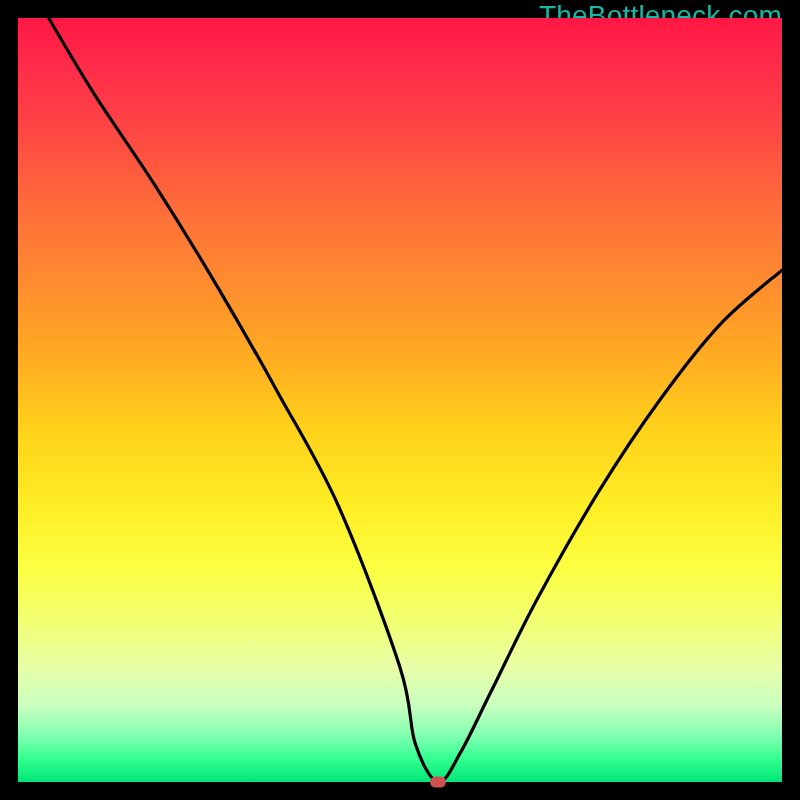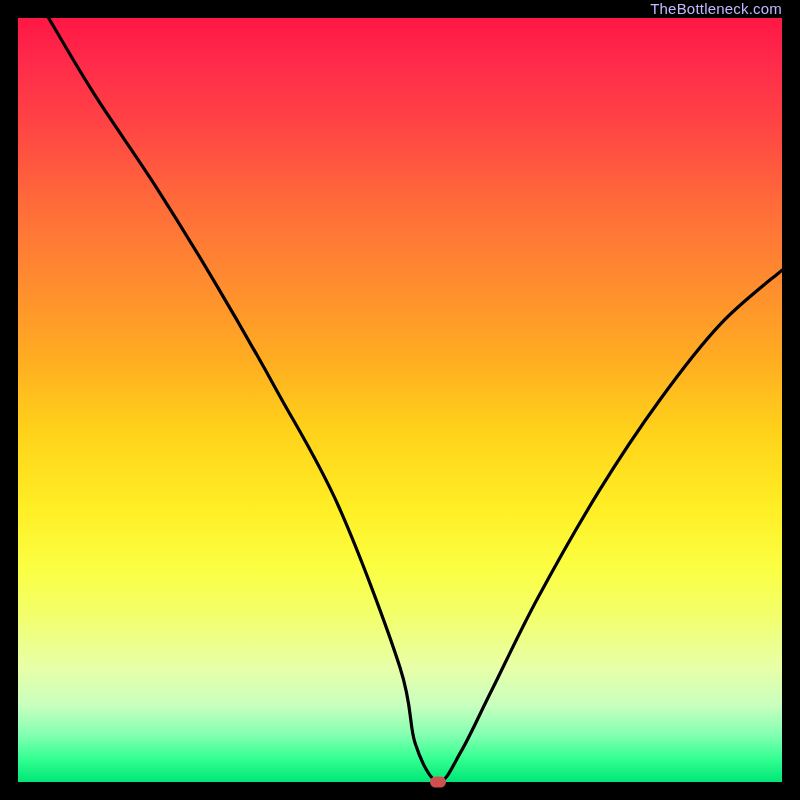--- a/index.html
+++ b/index.html
@@ -54,22 +54,22 @@
     width: 16px;
     height: 11px;
     border-radius: 6px;
     background: #d05050;
     transform: translate(-50%, -50%);
   }
   .watermark {
     position: absolute;
     top: 0px;
     right: 18px;
-    color: #c4b5fd;
-    font-size: 15px;
+    color: #14b8a6;
+    font-size: 28px;
     letter-spacing: 0.2px;
     user-select: none;
   }
 </style>
 </head>
 <body>
 
 <div class="frame">
 
   <div class="watermark">TheBottleneck.com</div>

